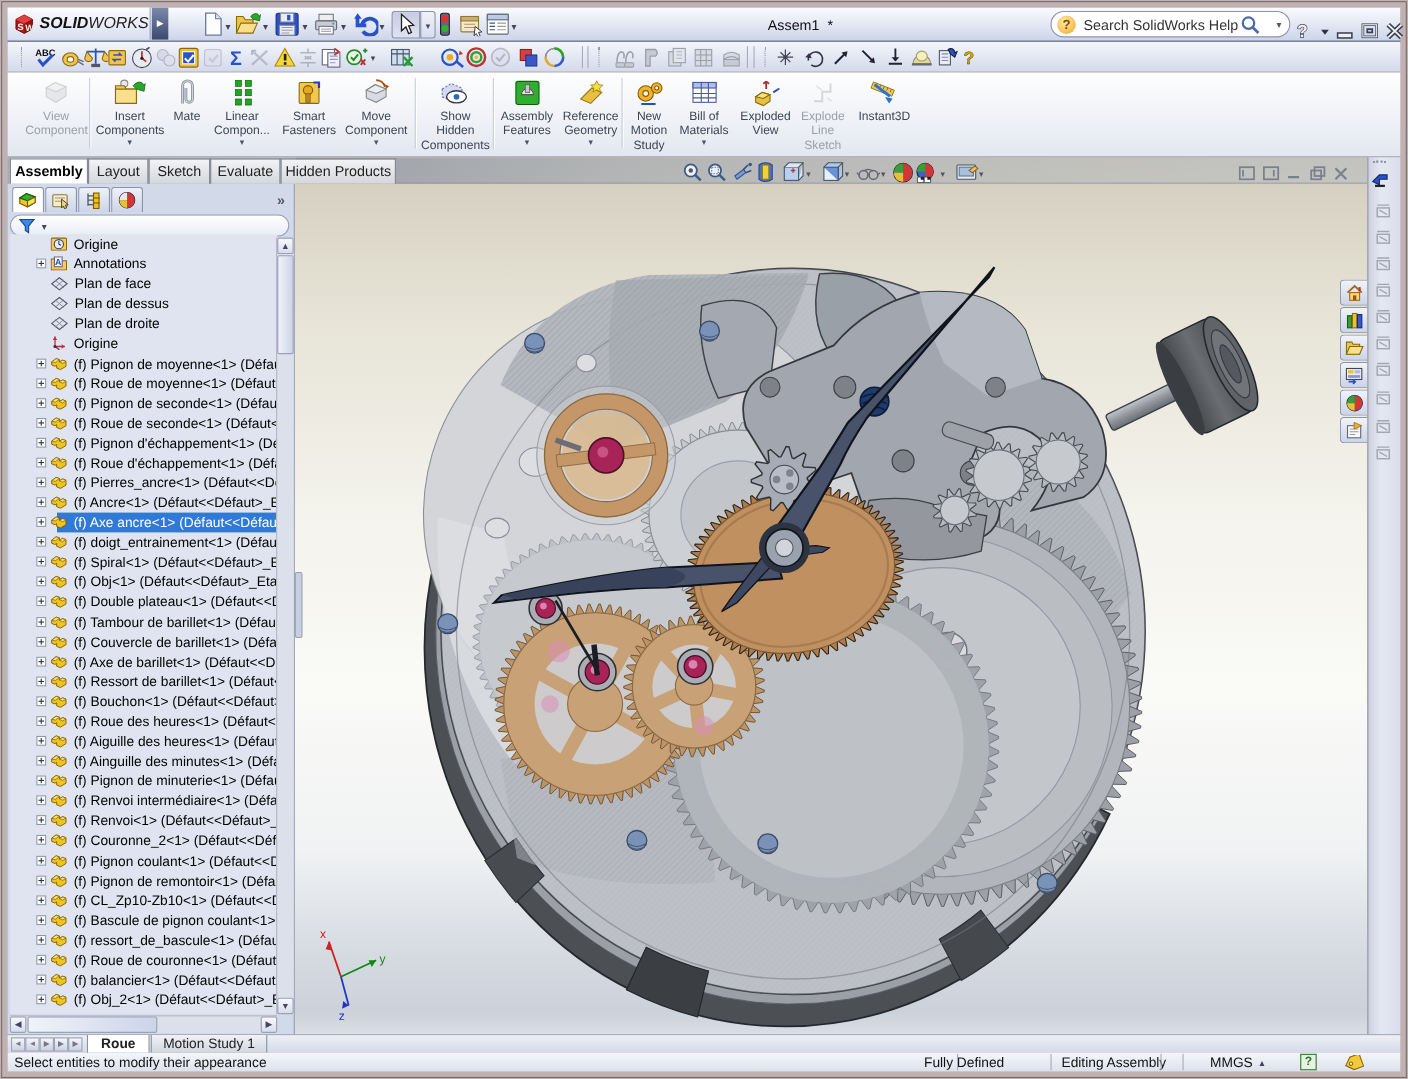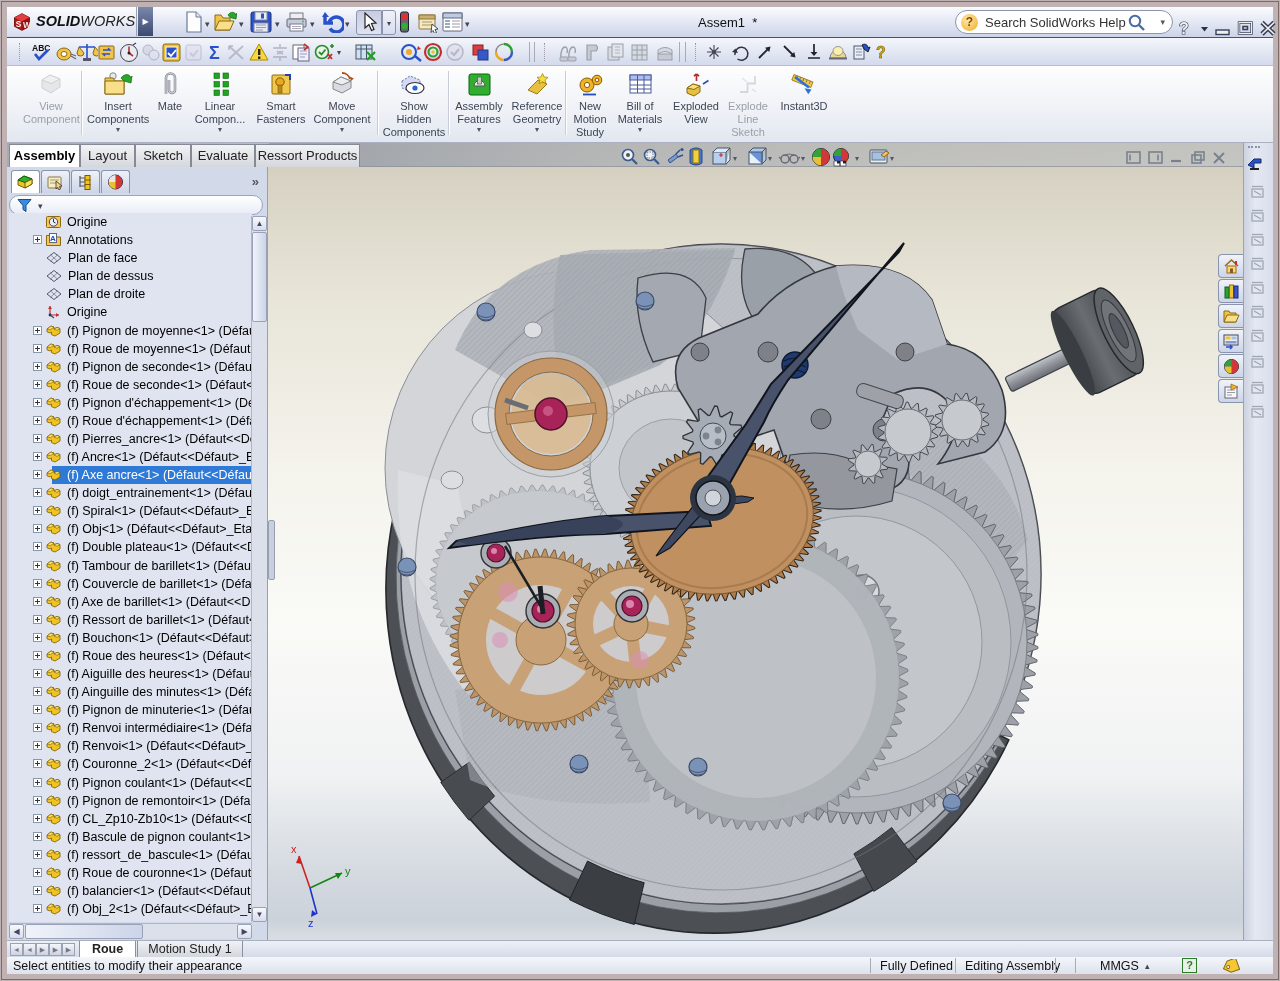--- a/index.html
+++ b/index.html
@@ -453,21 +453,21 @@
 <div class="rsep" style="left:370px"></div>
 <div class="rsep" style="left:441px"></div>
 <div class="rsep" style="left:558px"></div>
 </div>
 <div id="tabrow">
   <div id="tabrowbg"></div>
   <div class="ctab act" style="left:2px;width:71px">Assembly</div>
   <div class="ctab" style="left:73px;width:55px">Layout</div>
   <div class="ctab" style="left:128px;width:56px">Sketch</div>
   <div class="ctab" style="left:184px;width:64px">Evaluate</div>
-  <div class="ctab" style="left:248px;width:105px">Ressort Products</div>
+  <div class="ctab" style="left:248px;width:105px">Hidden Products</div>
 </div>
 <div id="vp">
     <svg width="975" height="809" viewBox="0 0 975 809" style="position:absolute;left:0;top:0">
       <defs>
 <linearGradient id="vbg" x1="0" y1="0" x2="0" y2="1">
 <stop offset="0" stop-color="#cfcaba"></stop>
           <stop offset="0.05" stop-color="#d8d3c4"></stop>
 <stop offset="0.18" stop-color="#e7e4d7"></stop>
           <stop offset="0.40" stop-color="#f4f3ec"></stop>
 <stop offset="0.60" stop-color="#fafaf7"></stop>
@@ -960,21 +960,21 @@
    <div class="vcr" style="left:3px">◄</div>
     <div class="vcr" style="left:16px">◄</div>
     <div class="vcr" style="left:29px">▶</div>
     <div class="vcr" style="left:42px">▶</div>
     <div class="vcr" style="left:55px">▶</div>
    <div class="btab act" style="left:72px;width:57px">Roue</div>
    <div class="btab" style="left:130px;width:106px">Motion Study 1</div>
 </div>
 <div id="sbar">
    <span class="abs" style="left:6px;top:2px">Select entities to modify their appearance</span>
-   <span class="abs" style="left:873px;top:2px">Fully Defined</span>
+   <span class="abs" style="left:833px;top:2px">Fully Defined</span>
    <span class="abs" style="left:958px;top:2px">Editing Assembly</span>
    <span class="abs" style="left:1093px;top:2px">MMGS</span>
    <span class="abs" style="left:1138px;top:4px;font-size:9px;color:#445">▴</span>
    <span class="abs" style="left:1175px;top:1px;width:15px;height:15px;background:#e8f0e8;border:1.5px solid #2a7a2a;color:#2a7a2a;font-weight:bold;font-size:11px;text-align:center;line-height:13px">?</span>
    <svg width="18" height="14" viewBox="0 0 18 14" class="abs" style="left:1215px;top:2px">
       <path d="M1 7 L7 1 L16 1 L16 13 L7 13 Z" fill="#f5c838" stroke="#8a6a10" transform="rotate(-20 9 7)"></path>
       <circle cx="6" cy="7" r="1.5" fill="#fff" stroke="#8a6a10" transform="rotate(-20 9 7)"></circle>
     </svg>
    <span class="abs" style="left:863px;top:1px;width:1px;height:15px;background:#aab"></span>
    <span class="abs" style="left:948px;top:1px;width:1px;height:15px;background:#aab"></span>

